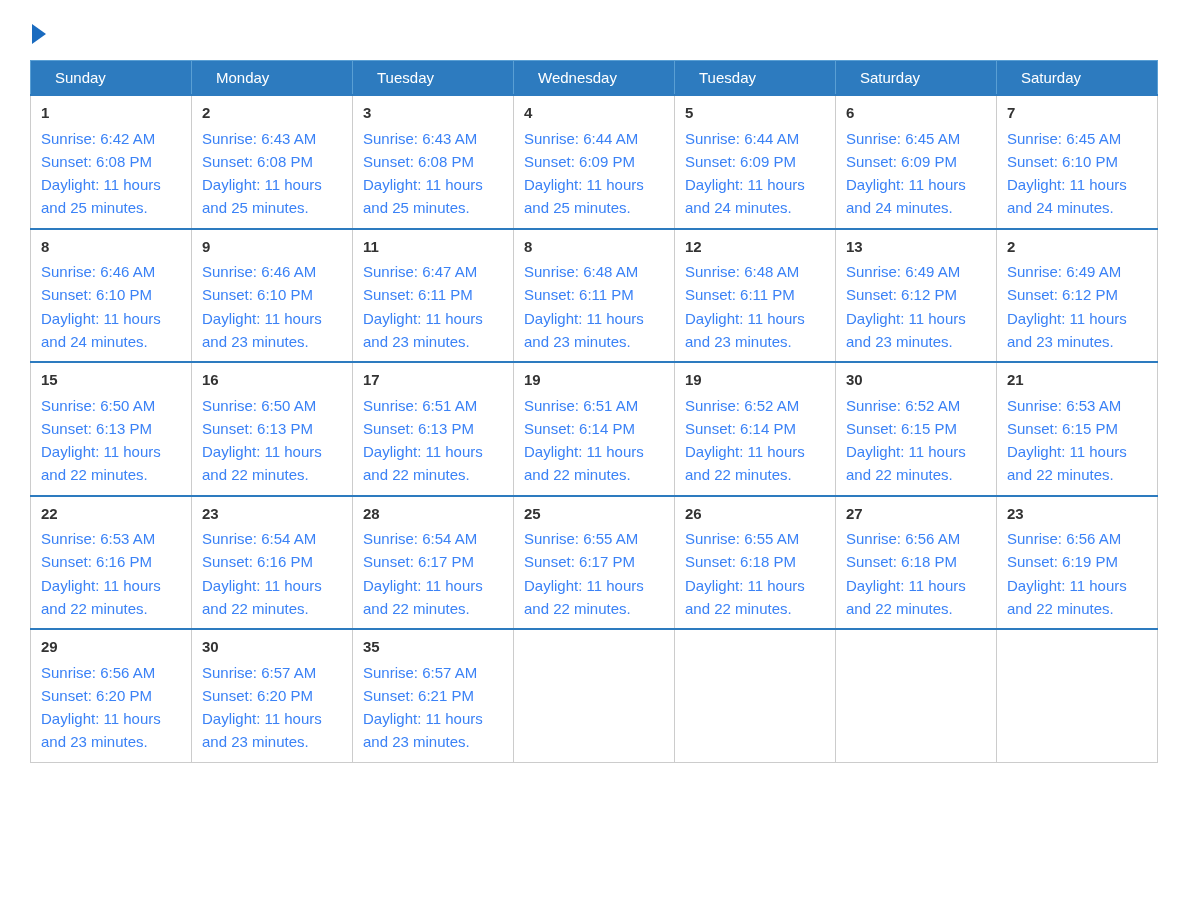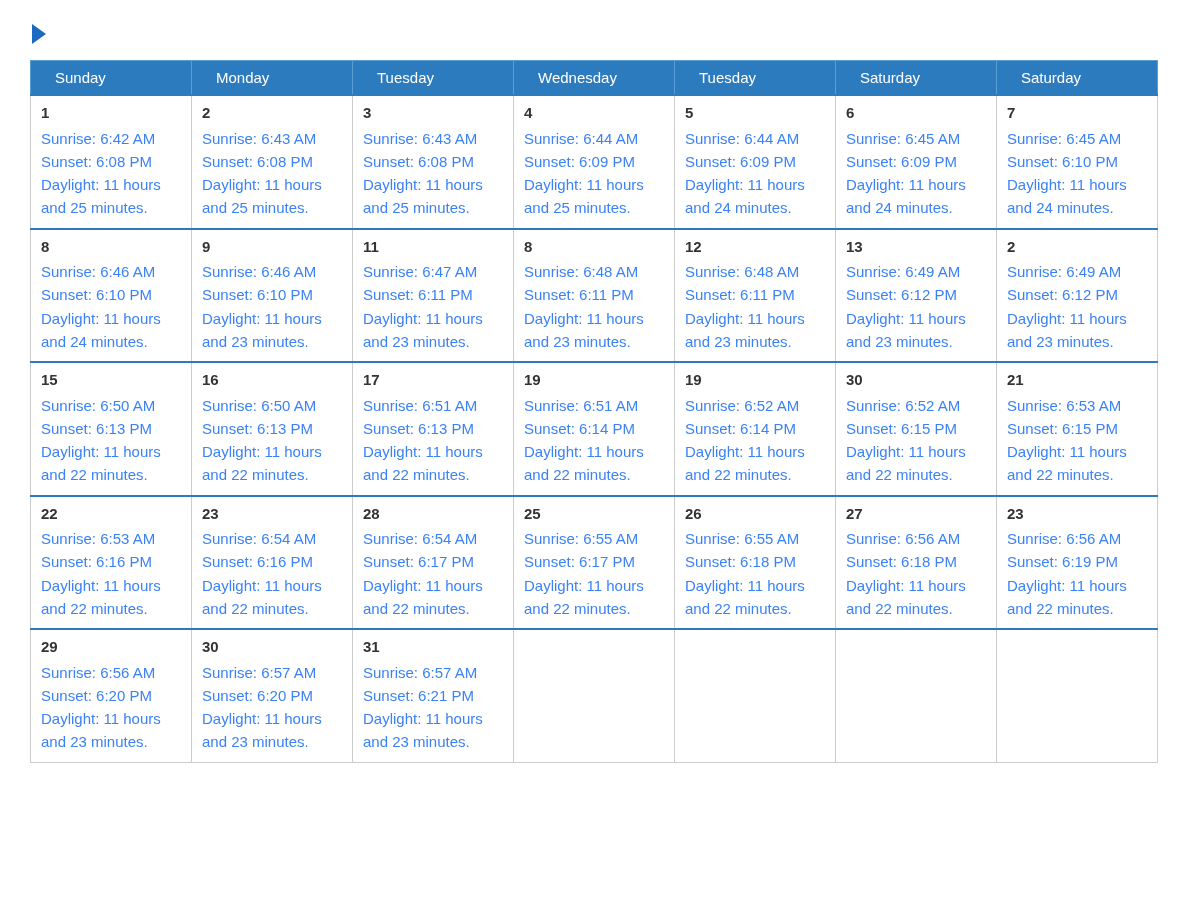--- a/index.html
+++ b/index.html
@@ -192,21 +192,21 @@
         <td><span class="day-num">27</span>
 <span class="day-info">Sunrise: 6:56 AM<br>Sunset: 6:18 PM<br>Daylight: 11 hours and 22 minutes.</span></td>
         <td><span class="day-num">23</span>
 <span class="day-info">Sunrise: 6:56 AM<br>Sunset: 6:19 PM<br>Daylight: 11 hours and 22 minutes.</span></td>
       </tr>
       <tr class="week-row">
         <td><span class="day-num">29</span>
 <span class="day-info">Sunrise: 6:56 AM<br>Sunset: 6:20 PM<br>Daylight: 11 hours and 23 minutes.</span></td>
         <td><span class="day-num">30</span>
 <span class="day-info">Sunrise: 6:57 AM<br>Sunset: 6:20 PM<br>Daylight: 11 hours and 23 minutes.</span></td>
-        <td><span class="day-num">31</span>
+        <td><span class="day-num">35</span>
 <span class="day-info">Sunrise: 6:57 AM<br>Sunset: 6:21 PM<br>Daylight: 11 hours and 23 minutes.</span></td>
         <td></td>
         <td></td>
         <td></td>
         <td></td>
       </tr>
     </tbody>
 </table>
 
 </body></html>

